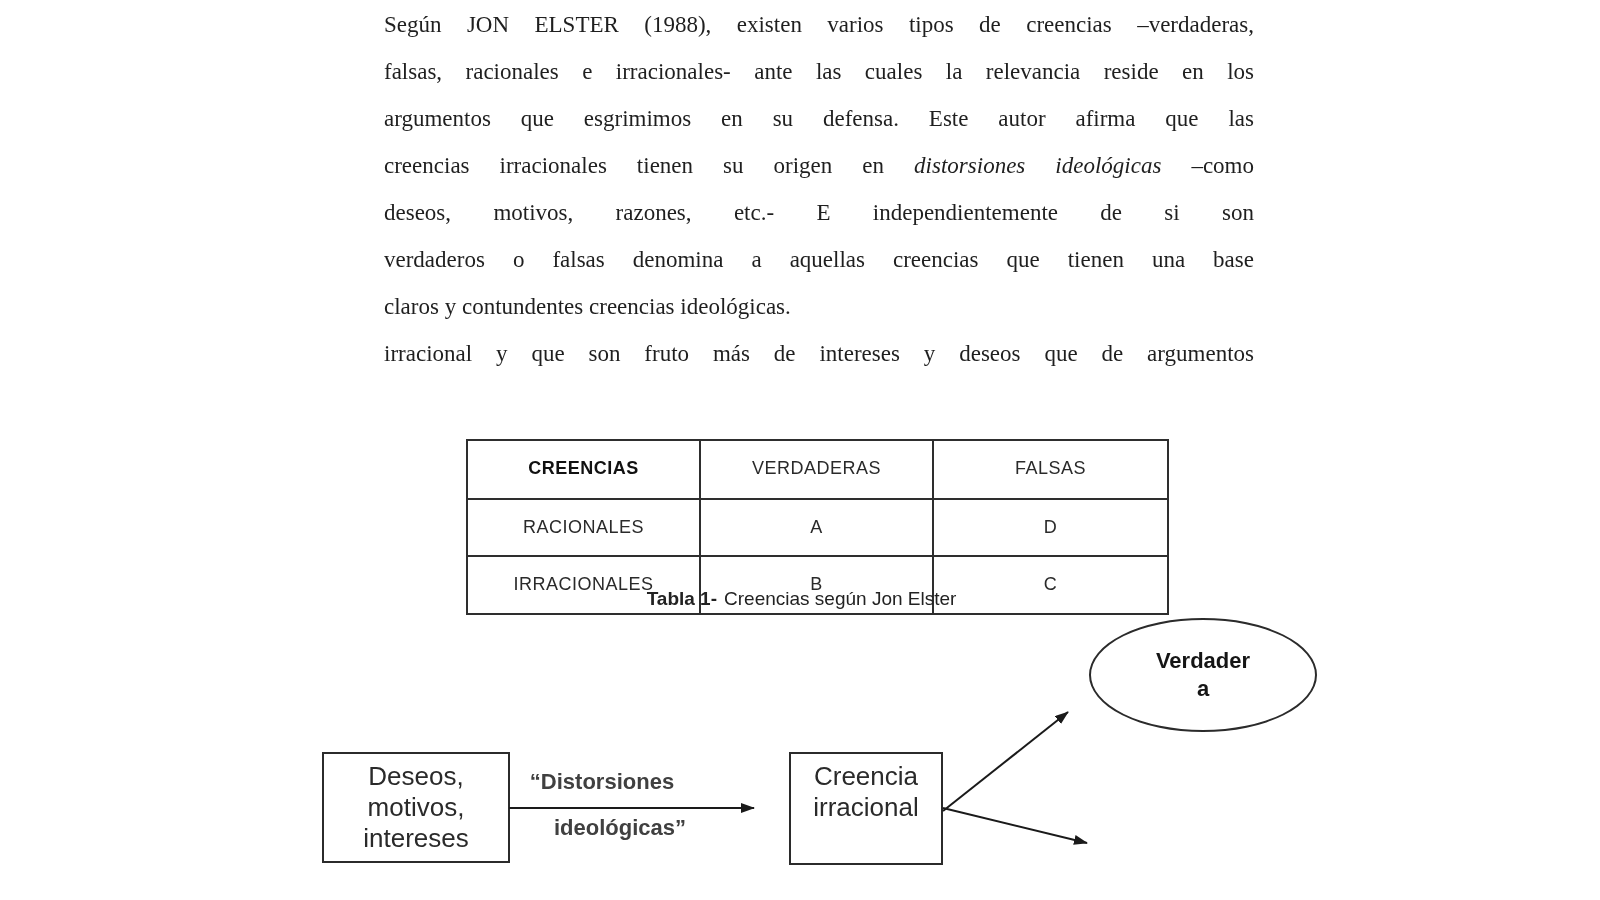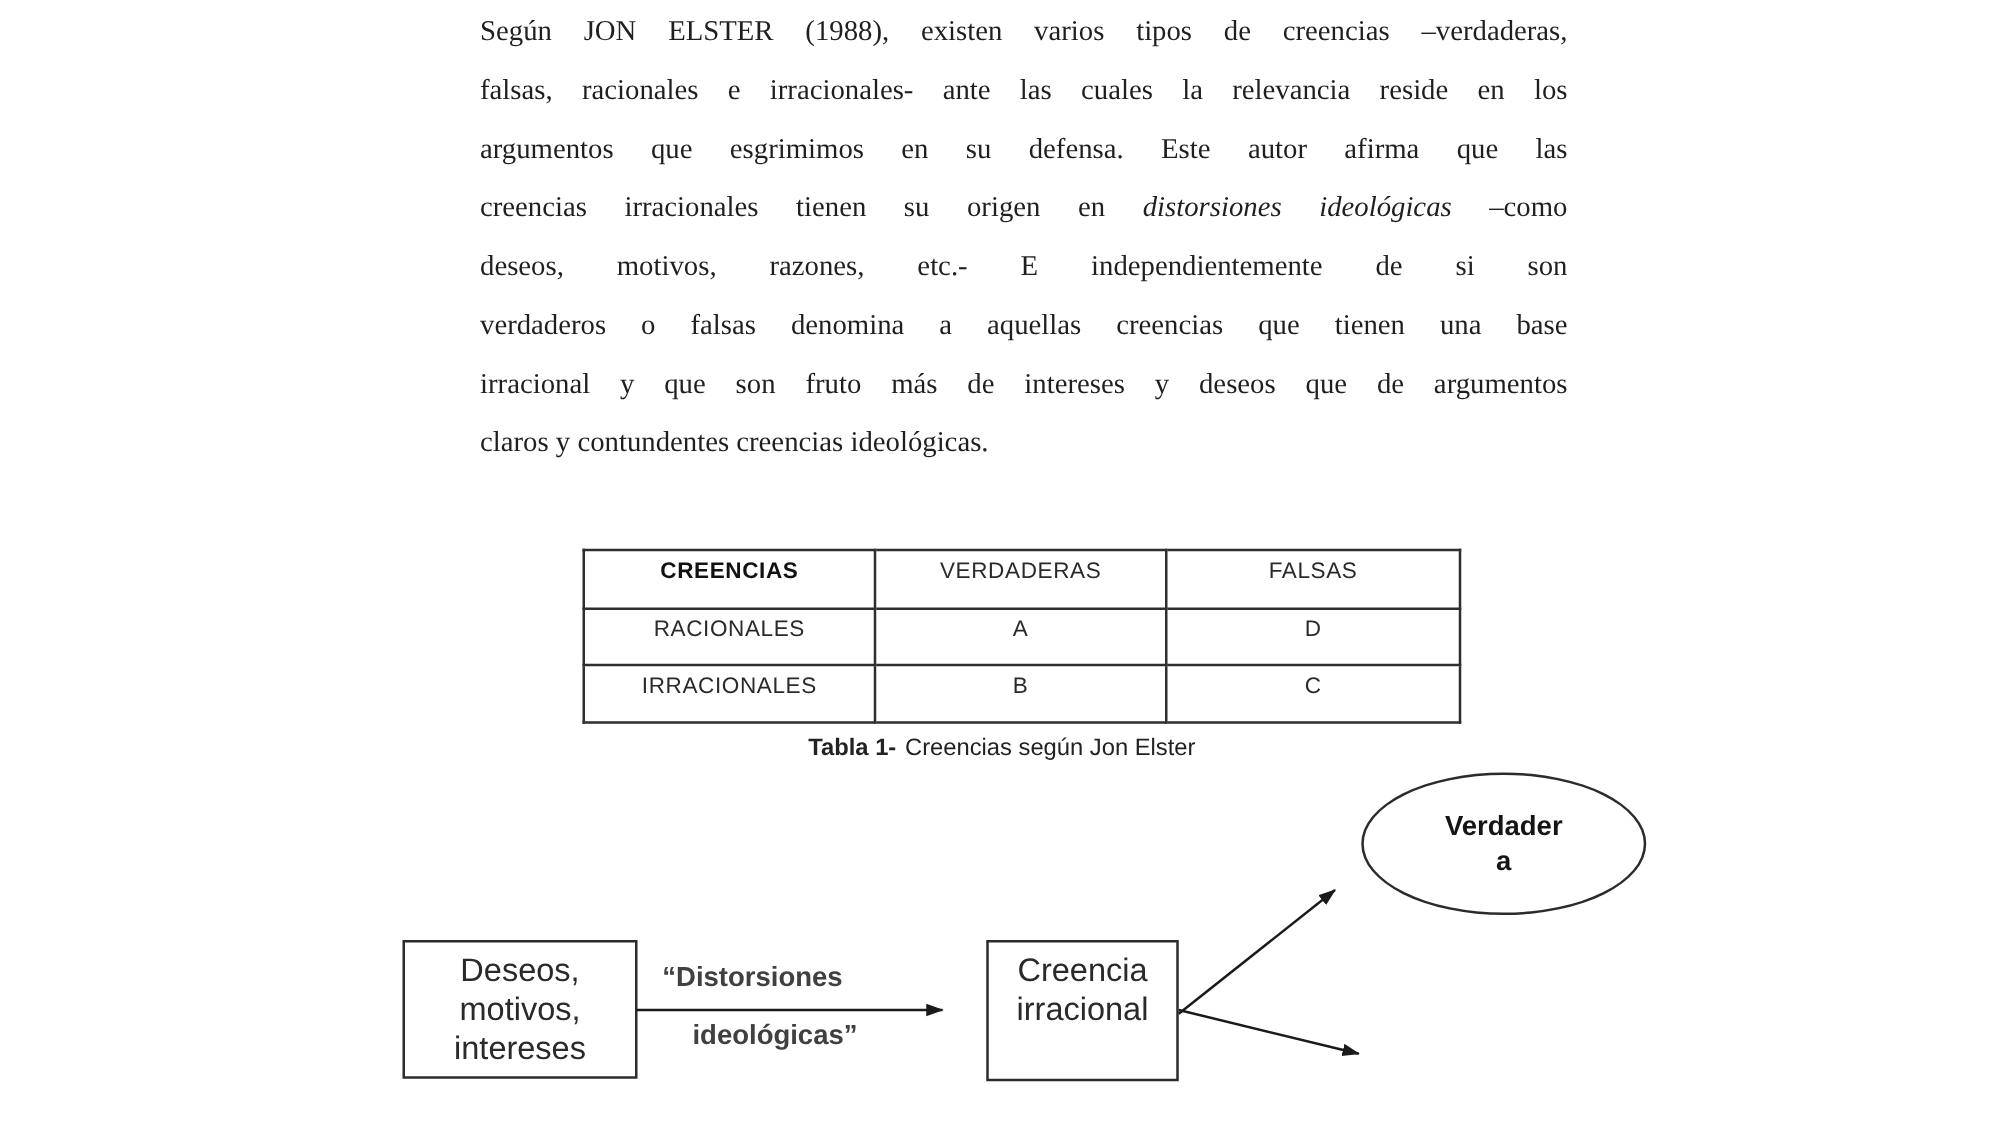--- a/index.html
+++ b/index.html
@@ -32,21 +32,21 @@
     position: absolute;
     left: 466px; top: 439px;
     width: 671px;
     border-collapse: collapse;
     table-layout: fixed;
   }
   table.tbl td, table.tbl th {
     border: 2px solid #2e2e2e;
     text-align: center;
     vertical-align: top;
-    padding: 5px 4px 0 4px;
+    padding: 17px 4px 0 4px;
     font-family: "Liberation Sans", sans-serif;
     font-size: 18px;
     font-weight: normal;
     color: #2a2a2a;
     letter-spacing: 0.5px;
   }
   table.tbl .c0 { width: 223px; }
   table.tbl .c1 { width: 223px; }
   table.tbl .c2 { width: 225px; }
   table.tbl tr.hrow  td, table.tbl tr.hrow  th { height: 40px; }
@@ -120,22 +120,22 @@
 
 <div class="page">
 
   <div class="para">
     <div class="pline">Según JON ELSTER (1988), existen varios tipos de creencias –verdaderas,</div>
     <div class="pline">falsas, racionales e irracionales- ante las cuales la relevancia reside en los</div>
     <div class="pline">argumentos que esgrimimos en su defensa. Este autor afirma que las</div>
     <div class="pline"><span>creencias irracionales tienen su origen en </span><span class="it">distorsiones ideológicas</span><span> –como</span></div>
     <div class="pline">deseos, motivos, razones, etc.- E independientemente de si son</div>
     <div class="pline">verdaderos o falsas denomina a aquellas creencias que tienen una base</div>
+    <div class="pline last">claros y contundentes creencias ideológicas.</div>
     <div class="pline">irracional y que son fruto más de intereses y deseos que de argumentos</div>
-    <div class="pline last">claros y contundentes creencias ideológicas.</div>
   </div>
 
   <table class="tbl">
     <tbody>
       <tr class="hrow">
         <th class="c0 bold">CREENCIAS</th>
         <th class="c1">VERDADERAS</th>
         <th class="c2">FALSAS</th>
       </tr>
       <tr class="drow1">

